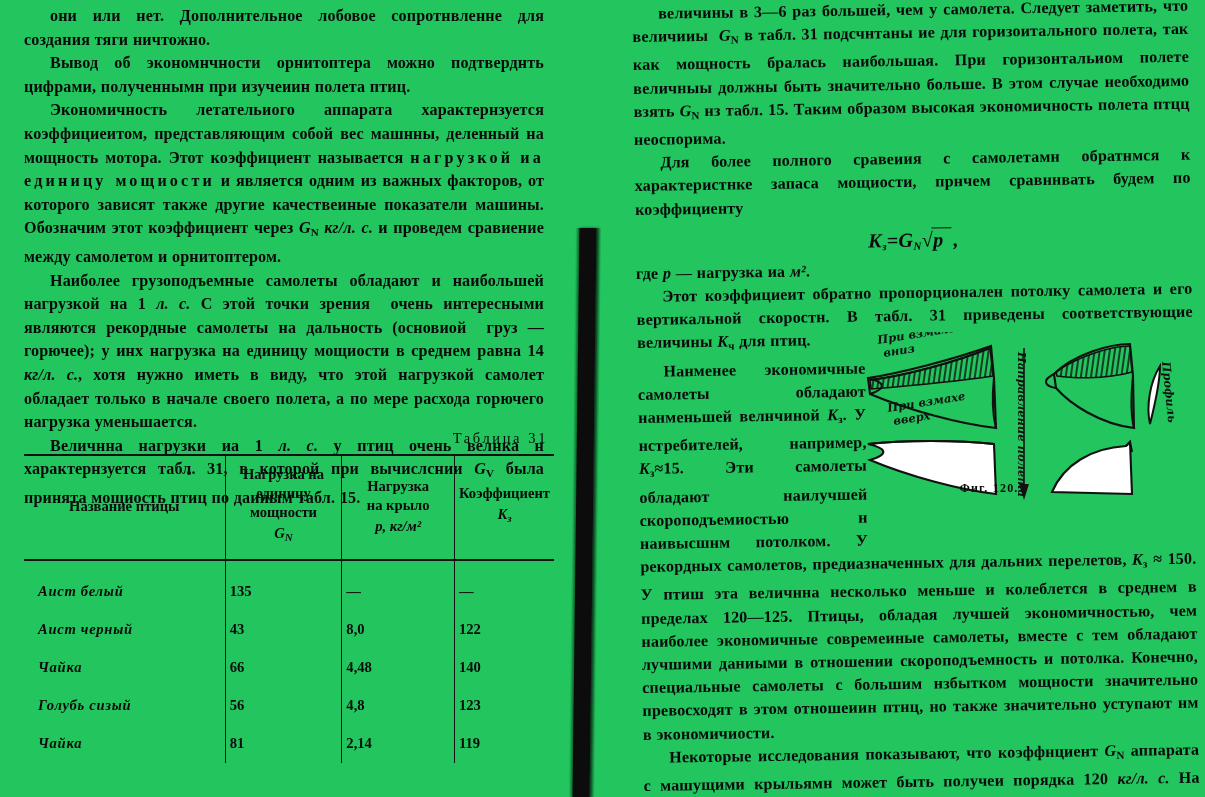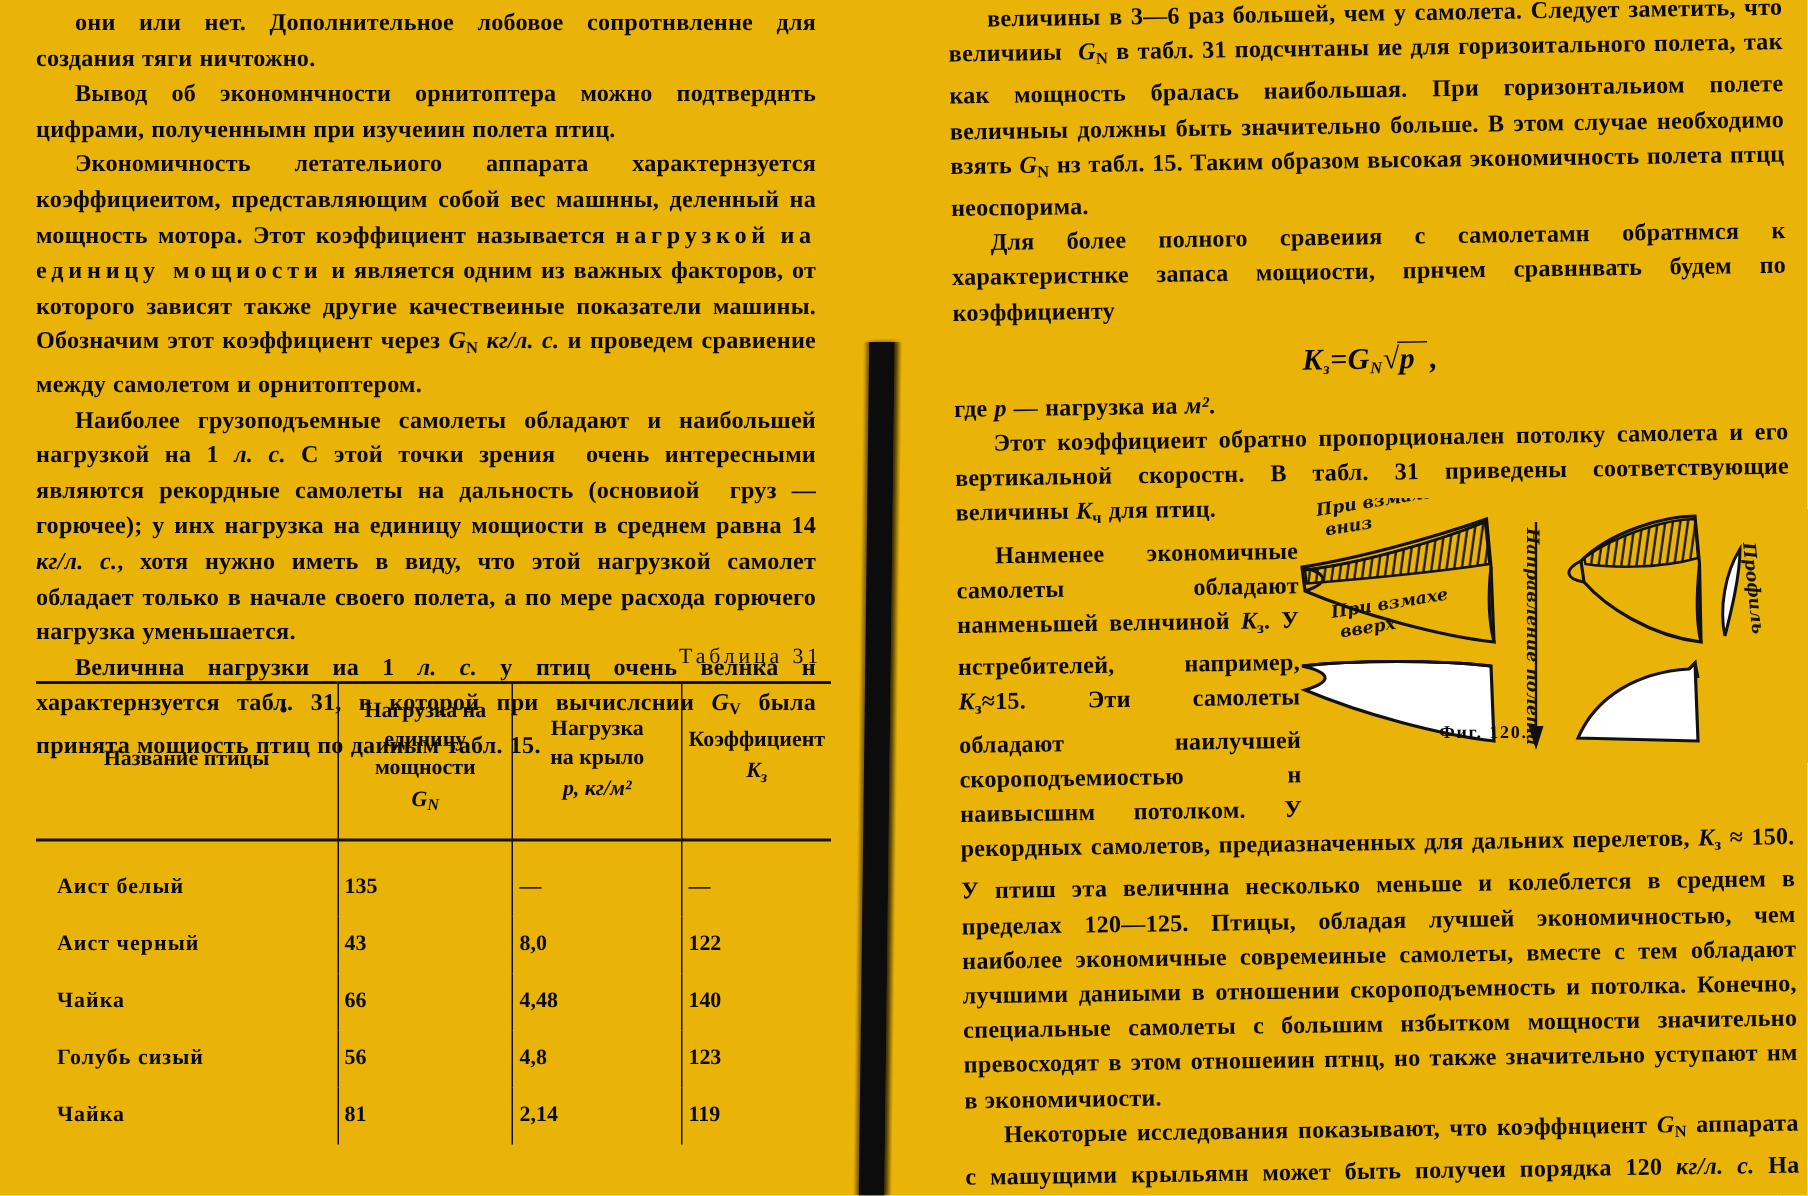--- a/index.html
+++ b/index.html
@@ -1,21 +1,21 @@
 <!DOCTYPE html>
 <html><head>
 <meta charset="utf-8">
 <style>
   html,body{margin:0;padding:0;background:#fff;}
   body{
     width:1205px;height:797px;overflow:hidden;position:relative;
     font-family:"Liberation Serif","DejaVu Serif",serif;
     color:#0a0a0a;
   }
-  .page{position:absolute;inset:0;background:#eab308;}
+  .page{position:absolute;inset:0;background:#22c55e;}
 
   
   .col{position:absolute;text-align:justify;}
   .col-left{left:24px;top:4px;width:520px;}
   .col-right{left:632px;top:2px;width:556px;}
 
   .col-right .skew{transform:rotate(-0.85deg);transform-origin:0 0;}
 
   p{margin:0;}
   .para{
@@ -71,20 +71,21 @@
   .thead td .hl{display:block;}
   .thead td .sym{display:block;font-style:italic;font-weight:600;margin-top:2px;}
   .midrule td{border-top:2.6px solid #111;height:0;padding:0;}
   tbody.body tr td{
     border-left:1.7px solid #111;
     text-align:left;padding:10.5px 4px;font-weight:700;
   }
   tbody.body tr td.name{
     border-left:none;text-align:left;padding-left:14px;font-weight:700;
     letter-spacing:.7px;
+    font-style:italic;
   }
   tbody.body tr:first-child td{padding-top:22px;}
   .dash{font-weight:400;}
 
   
   .formula{
     text-align:center;font-size:20px;font-style:italic;
     margin:11px 0 6px;font-weight:600;letter-spacing:.4px;
   }
   .rad{position:relative;padding:0 2px 0 0;}

